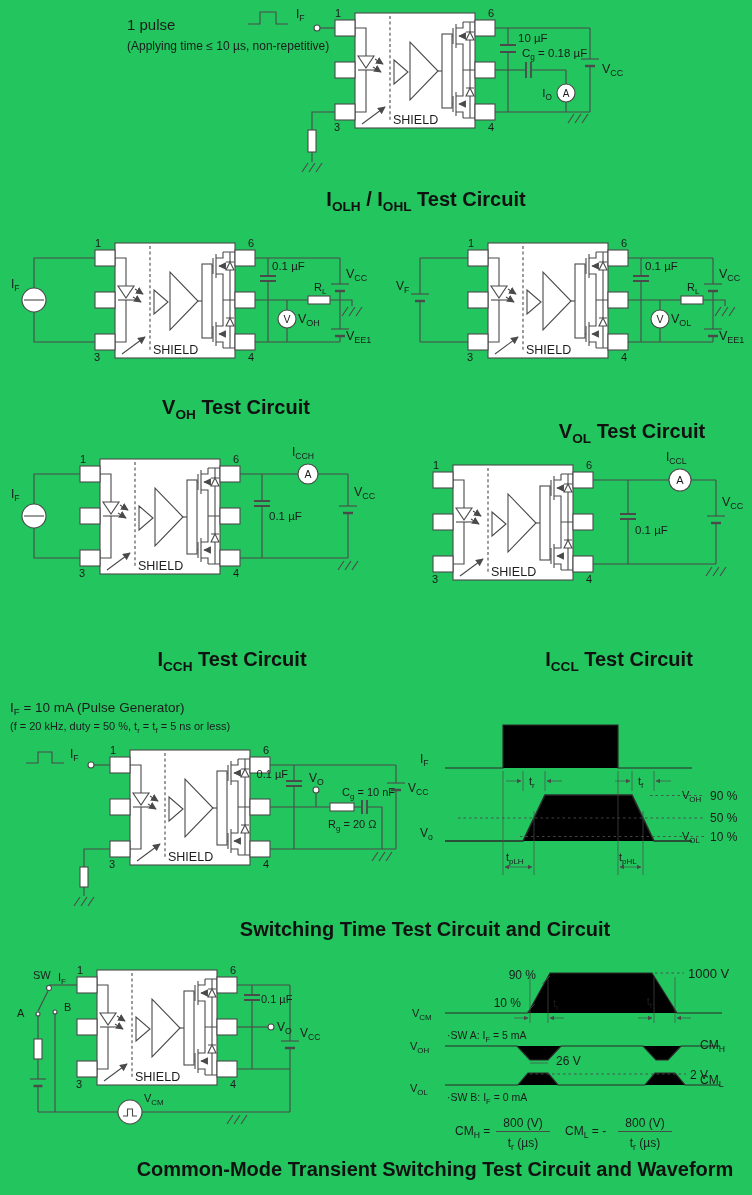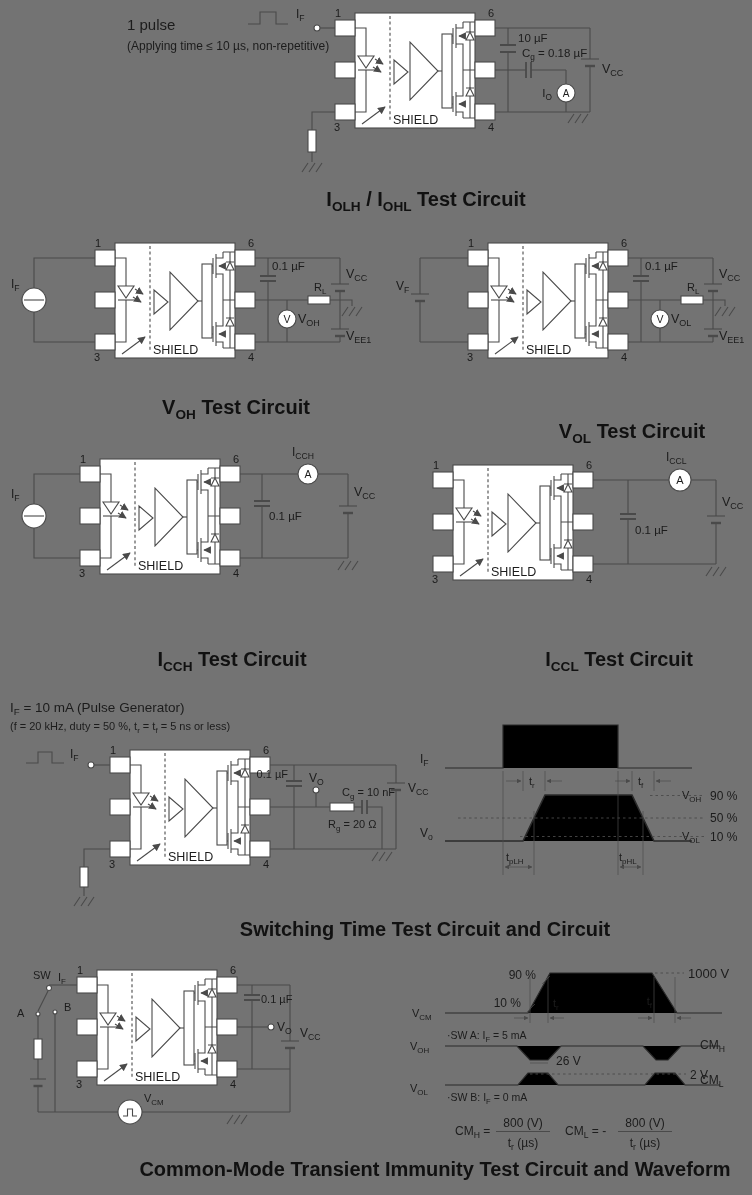--- a/index.html
+++ b/index.html
@@ -1,17 +1,17 @@
 <!DOCTYPE html>
 <html><head>
 <meta charset="utf-8">
 <style>
   html,body{margin:0;padding:0;background:#ffffff;}
   body{width:752px;height:1195px;font-family:"Liberation Sans",sans-serif;}
-  .page{position:relative;width:752px;height:1195px;background:#737373;overflow:hidden;}
+  .page{position:relative;width:752px;height:1195px;background:#22c55e;overflow:hidden;}
   .page > svg{position:absolute;}
   svg text{fill:#1c1c1c;font-family:"Liberation Sans",sans-serif;}
   .ln{stroke:#4a4a4a;stroke-width:1.1;fill:none;}
   .cap{stroke-width:1.8;}
   .bshort{stroke-width:2.4;}
   .wf{stroke:#2b2b2b;stroke-width:1.6;}
   .wfthin{stroke:#2b2b2b;stroke-width:1.2;}
   .thin{stroke-width:0.7;}
   .dash{stroke-dasharray:2.5,3;stroke-width:0.9;}
   .title{position:absolute;transform:translateX(-50%);font-weight:bold;font-size:20px;color:#111111;white-space:nowrap;}
@@ -362,15 +362,15 @@
       <text x="523" y="194" font-size="12" text-anchor="middle"><tspan>t</tspan><tspan dy="2.8" font-size="72%">r</tspan><tspan dy="-2.8"> (µs)</tspan></text>
     </g>
     <g>
       <text x="565" y="182" font-size="12"><tspan>CM</tspan><tspan dy="2.8" font-size="72%">L</tspan><tspan dy="-2.8"> = -</tspan></text>
       <text x="645" y="174" font-size="12" text-anchor="middle"><tspan>800 (V)</tspan></text>
       <path class="ln" d="M618,178.5 H672"></path>
       <text x="645" y="194" font-size="12" text-anchor="middle"><tspan>t</tspan><tspan dy="2.8" font-size="72%">r</tspan><tspan dy="-2.8"> (µs)</tspan></text>
     </g>
   </g>
 </svg>
-<div class="title" style="left:435px;top:1158px"><span>Common-Mode Transient Immunity Test Circuit and Waveform</span></div>
+<div class="title" style="left:435px;top:1158px"><span>Common-Mode Transient Switching Test Circuit and Waveform</span></div>
 
 </div>
 
 </body></html>

